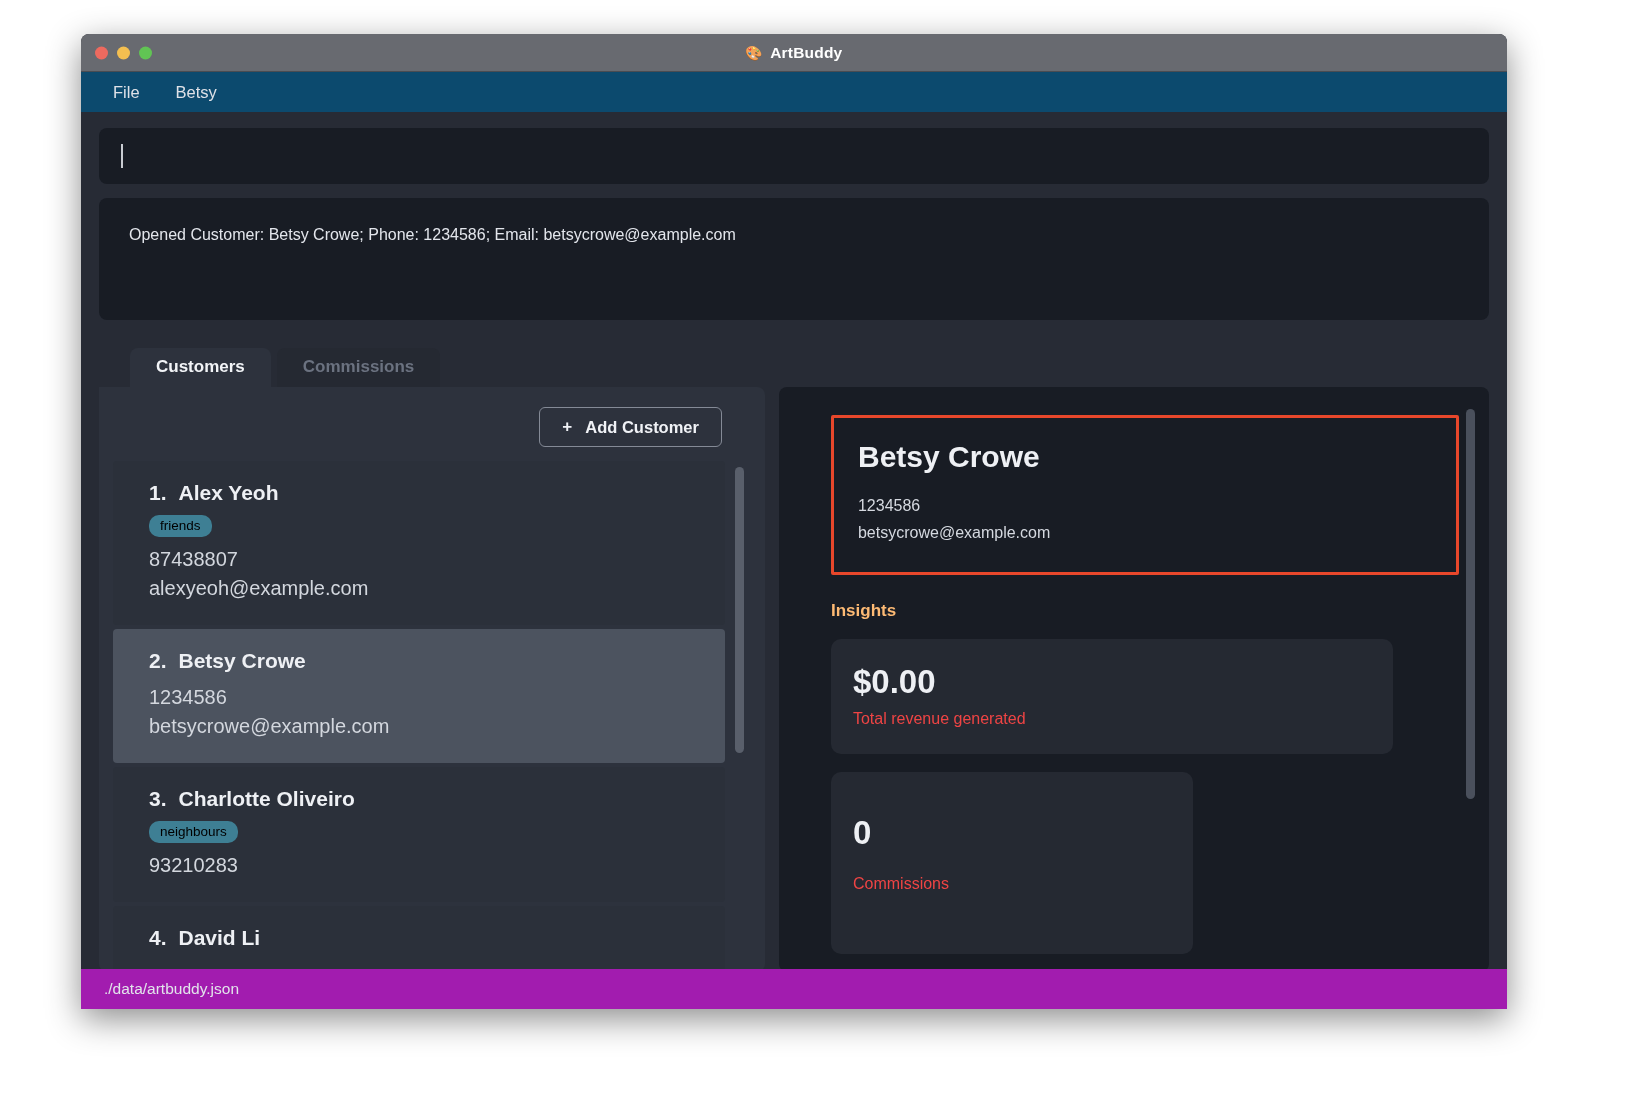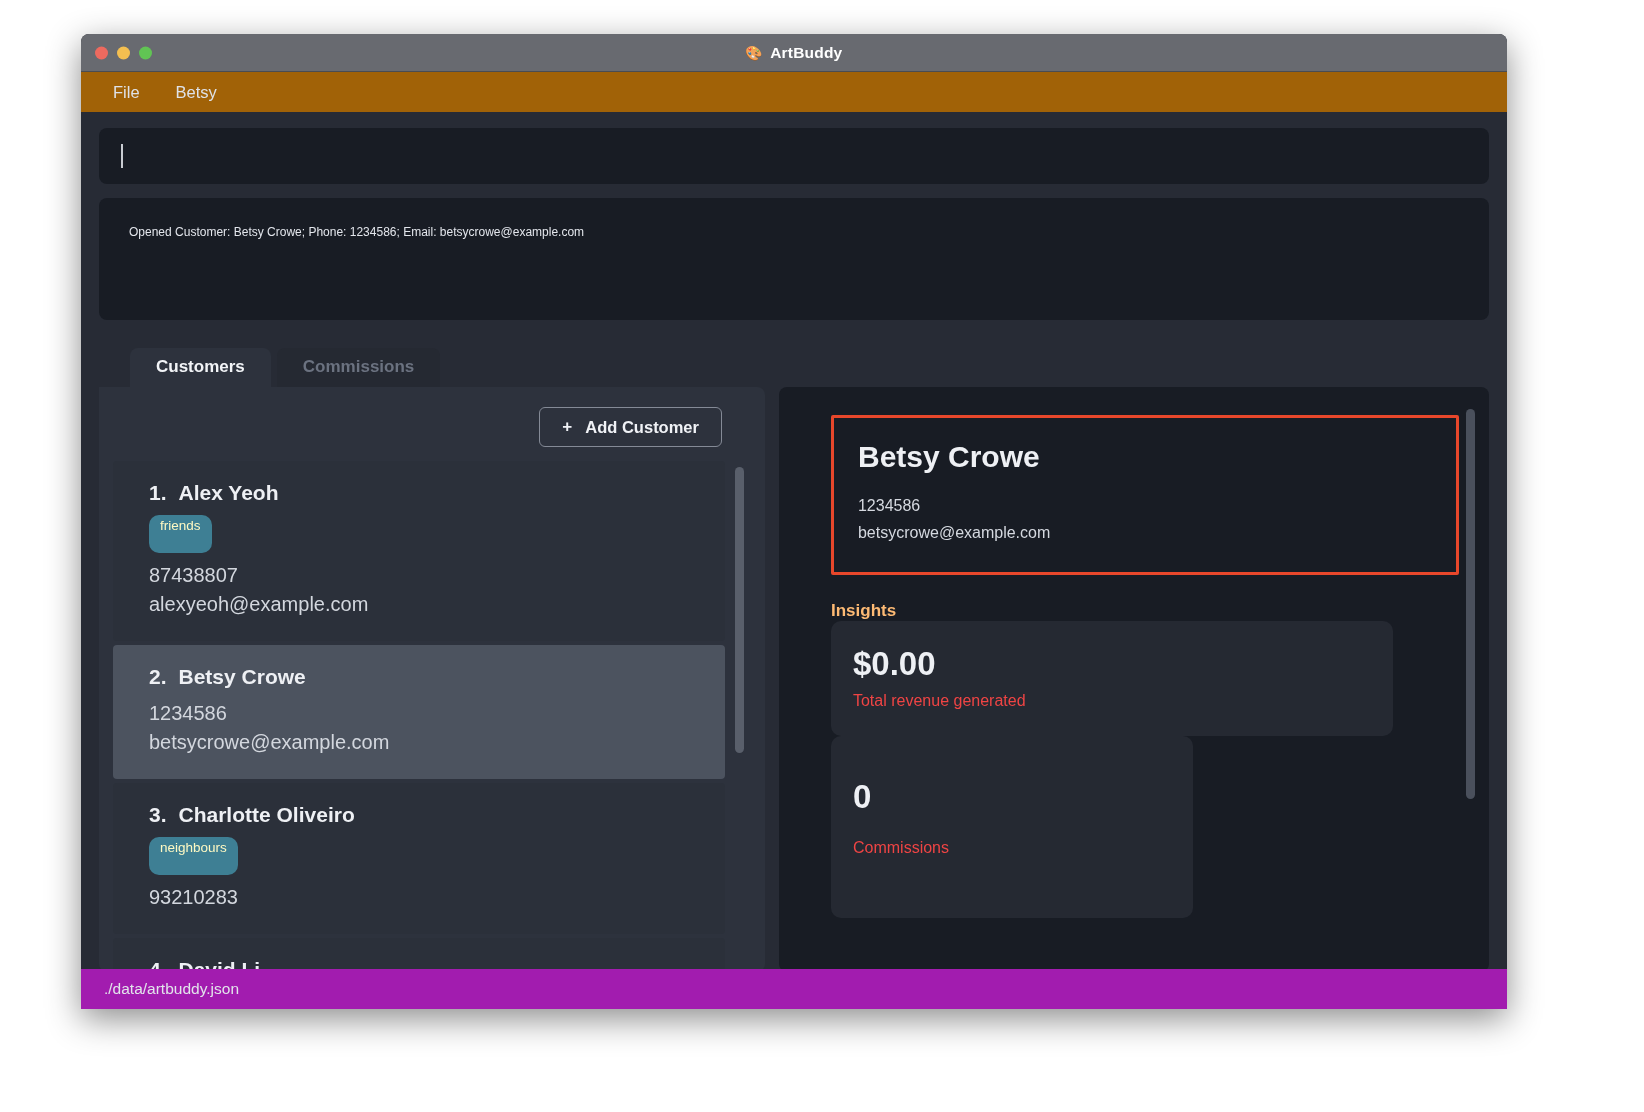--- a/index.html
+++ b/index.html
@@ -61,21 +61,21 @@
     letter-spacing: 0.2px;
     display: flex;
     align-items: center;
     gap: 7px;
   }
   .title-icon { font-size: 14px; line-height: 1; }
 
   
   .menubar {
     height: 40px;
-    background: #a16207;
+    background: #0c4a6e;
     display: flex;
     align-items: center;
     padding-left: 20px;
     gap: 12px;
   }
   .menu-item {
     font-size: 16.5px;
     color: #dfe2e8;
     padding: 4px 12px;
     border-radius: 4px;
@@ -111,21 +111,21 @@
   }
 
   .result-box {
     margin-top: 14px;
     height: 122px;
     background: #181c24;
     border-radius: 8px;
     padding: 26px 30px;
   }
   .result-text {
-    font-size: 12px;
+    font-size: 16px;
     color: #e3e6ec;
     line-height: 1.4;
   }
 
   
   .tabs-row {
     margin-top: 27px;
     margin-left: 31px;
     display: flex;
     align-items: flex-end;
@@ -214,24 +214,24 @@
     font-weight: bold;
     color: #eef0f4;
     display: flex;
     gap: 12px;
     margin-bottom: 10px;
   }
   .cust-idx { color: #eef0f4; }
   .tag {
     display: inline-block;
     background: #3e7f94;
-    color: #fef9c3;
+    color: #000000;
     font-size: 13.5px;
     border-radius: 10px;
-    padding: 3px 11px 20px 11px;
+    padding: 3px 11px 4px 11px;
     margin-bottom: 8px;
   }
   .cust-line {
     font-size: 20px;
     color: #d3d7de;
     line-height: 1.45;
   }
 
   .scroll-track-left {
     position: absolute;
@@ -281,20 +281,21 @@
   }
 
   .insights-title {
     margin-top: 26px;
     font-size: 17px;
     font-weight: bold;
     color: #fdba74;
   }
 
   .stat-card {
+    margin-top: 18px;
     background: #252932;
     border-radius: 10px;
     padding: 26px 22px 26px 22px;
   }
   .stat-card.wide  { width: 562px; }
   .stat-card.small { width: 362px; height: 182px; padding-top: 44px; }
 
   .stat-value {
     font-size: 33px;
     font-weight: bold;

